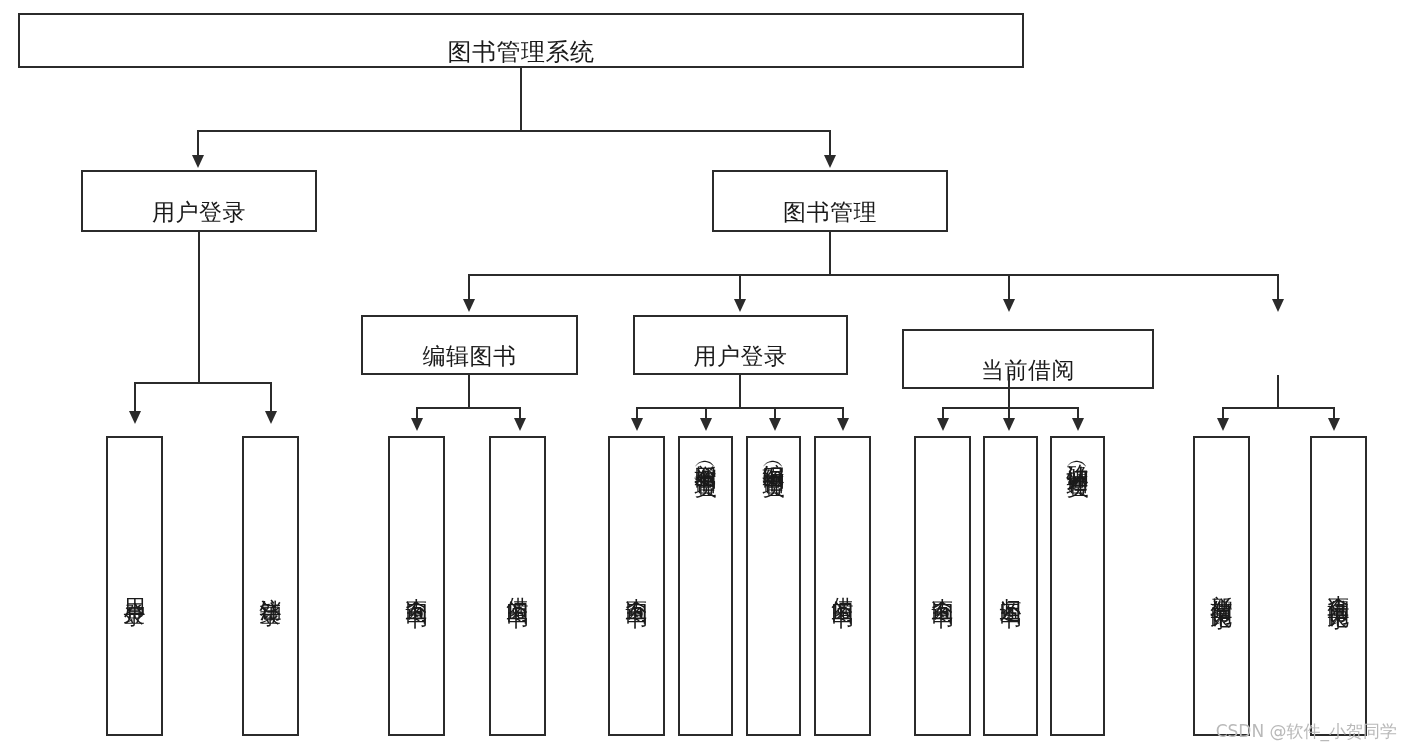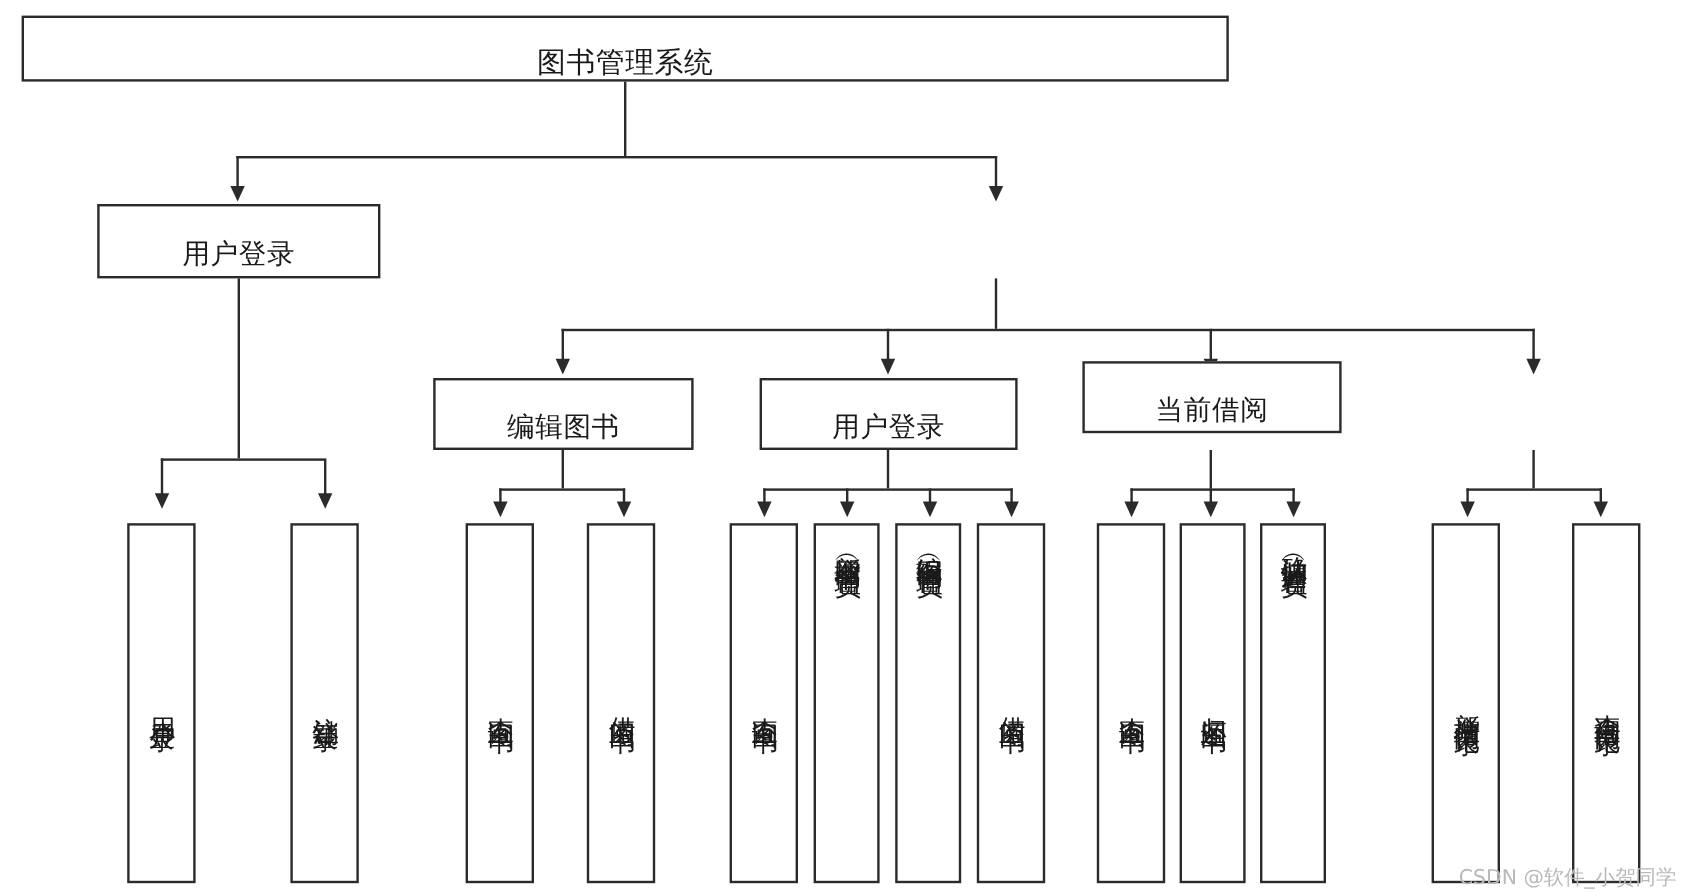--- a/index.html
+++ b/index.html
@@ -107,20 +107,23 @@
 
   <div class="ln v" style="left:197px; top:130px; height:28px;"></div>
   <div class="arrow" style="left:192px; top:155px;"></div>
   <div class="ln v" style="left:829px; top:130px; height:28px;"></div>
   <div class="arrow" style="left:824px; top:155px;"></div>
 
   <div class="node horiz" style="left:81px; top:170px; width:236px; height:62px;">
     <span class="node-label">用户登录</span>
   </div>
 
+  <div class="node horiz" style="left:712px; top:170px; width:236px; height:62px;">
+    <span class="node-label">图书管理</span>
+  </div>
 
   <div class="ln v" style="left:198px; top:232px; height:150px;"></div>
   <div class="ln h" style="left:134px; top:382px; width:136px;"></div>
   <div class="ln v" style="left:134px; top:382px; height:32px;"></div>
   <div class="arrow" style="left:129px; top:411px;"></div>
   <div class="ln v" style="left:270px; top:382px; height:32px;"></div>
   <div class="arrow" style="left:265px; top:411px;"></div>
 
   <div class="ln v" style="left:829px; top:232px; height:42px;"></div>
   <div class="ln h" style="left:468px; top:274px; width:811px;"></div>
@@ -132,21 +135,21 @@
   <div class="arrow" style="left:1003px; top:299px;"></div>
   <div class="ln v" style="left:1277px; top:274px; height:28px;"></div>
   <div class="arrow" style="left:1272px; top:299px;"></div>
 
   <div class="node horiz" style="left:361px; top:315px; width:217px; height:60px;">
     <span class="node-label">编辑图书</span>
   </div>
   <div class="node horiz" style="left:633px; top:315px; width:215px; height:60px;">
     <span class="node-label">用户登录</span>
   </div>
-  <div class="node horiz" style="left:902px; top:301px; width:216px; height:60px;">
+  <div class="node horiz" style="left:902px; top:329px; width:252px; height:60px;">
     <span class="node-label">当前借阅</span>
   </div>
 
   <div class="ln v" style="left:468px; top:375px; height:32px;"></div>
   <div class="ln h" style="left:416px; top:407px; width:105px;"></div>
   <div class="ln v" style="left:416px; top:407px; height:14px;"></div>
   <div class="arrow" style="left:411px; top:418px;"></div>
   <div class="ln v" style="left:519px; top:407px; height:14px;"></div>
   <div class="arrow" style="left:514px; top:418px;"></div>
 

